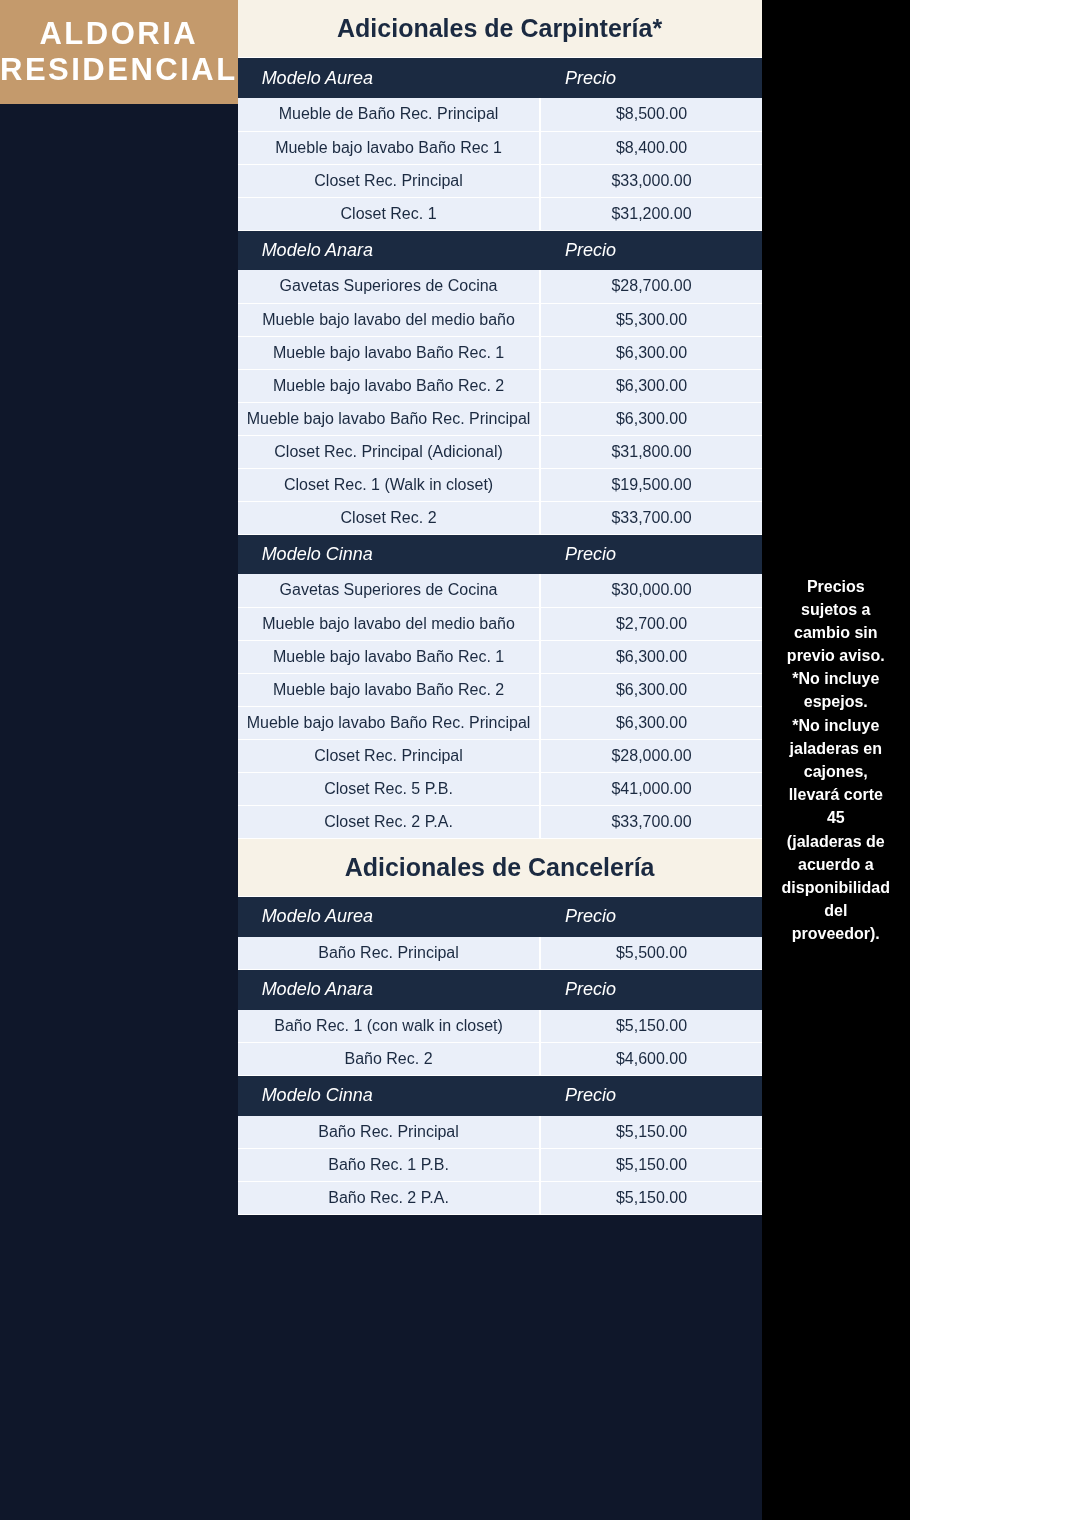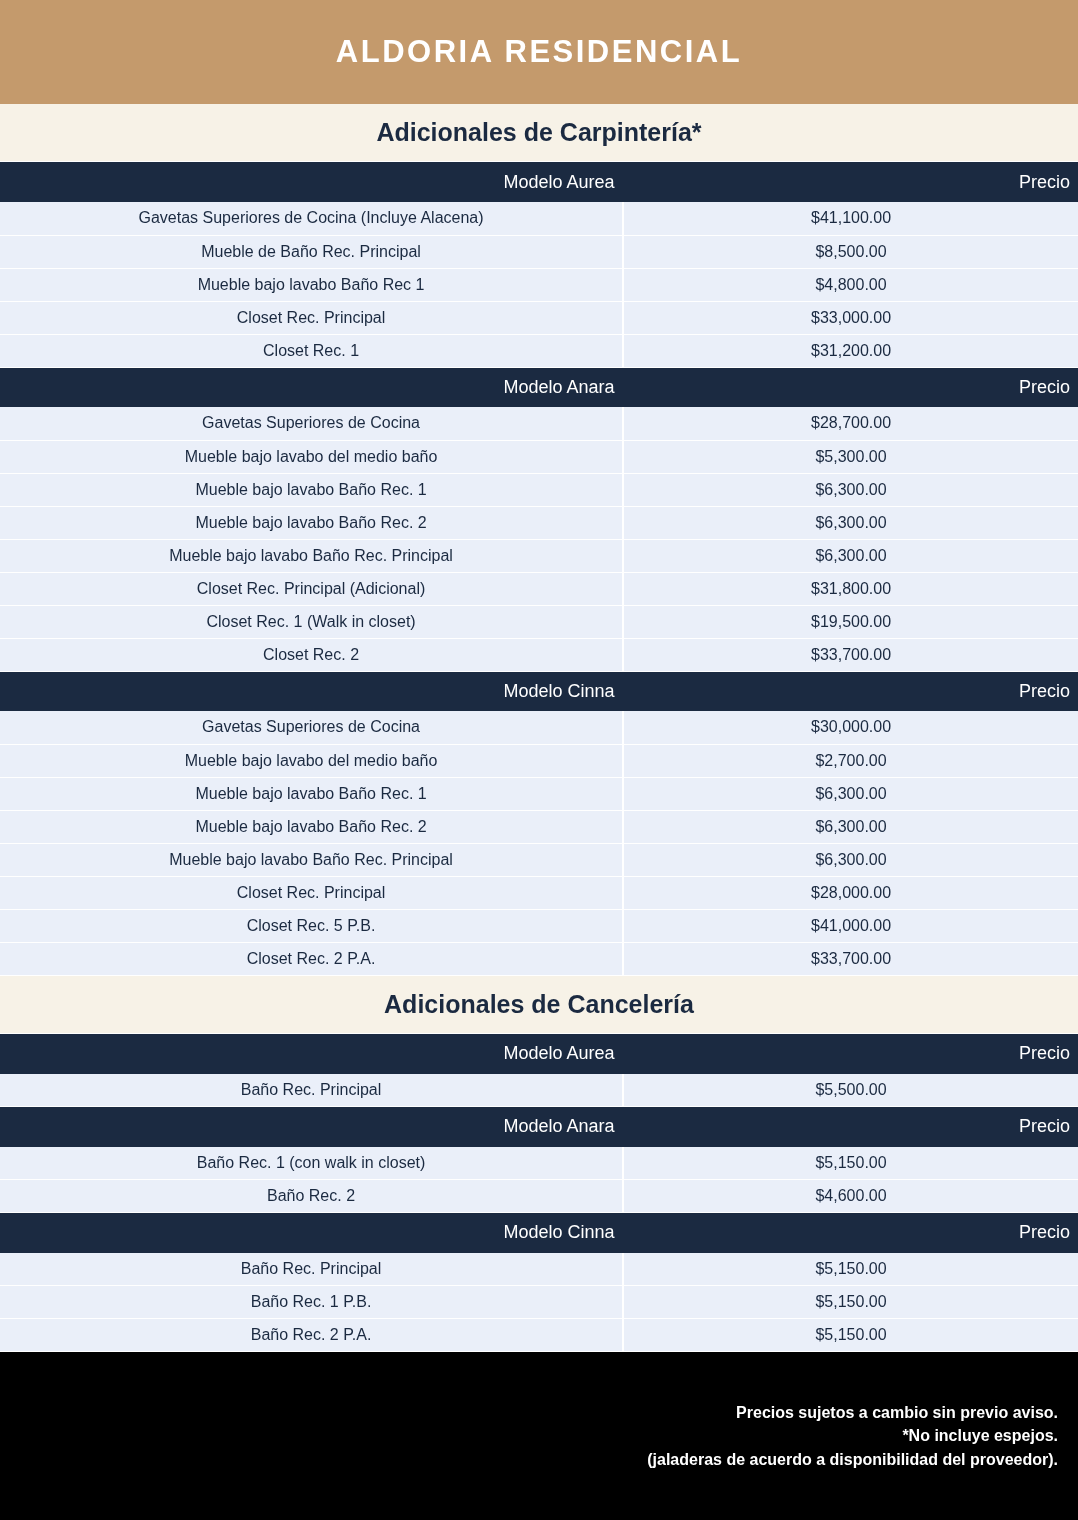--- a/index.html
+++ b/index.html
@@ -8,25 +8,25 @@
     padding: 0;
     background: #ffffff;
   }
   body {
     width: 1078px;
     height: 1520px;
     font-family: "Liberation Sans", sans-serif;
     color: #1b2a41;
   }
   .sheet {
-    width: 1078px;
+    width: 910px;
     height: 1520px;
     display: flex;
-    flex-direction: column;
-    background: #22c55e;
+    flex-direction: row;
+    background: #0f172a;
   }
   
   .brand-bar {
     background: #c49a6c;
     height: 104px;
     display: flex;
     align-items: center;
     justify-content: center;
   }
   .brand-title {
@@ -55,24 +55,25 @@
     width: 100%;
     border-collapse: collapse;
     table-layout: fixed;
   }
   col.col-desc { width: 57.8%; }
   col.col-price { width: 42.2%; }
 
   tr.model-row td {
     background: #1b2a41;
     color: #ffffff;
+    font-style: italic;
     font-size: 18px;
-    text-align: right;
+    text-align: left;
     height: 40px;
-    padding: 0 8px;
+    padding: 0 24px;
     border: none;
   }
   tr.model-row td.price-cell {
     border-left: 1px solid #1b2a41;
   }
   tr.item-row td {
     background: #eaeff9;
     color: #1b2a41;
     font-size: 16px;
     text-align: center;
@@ -117,30 +118,26 @@
         <colgroup>
           <col class="col-desc">
           <col class="col-price">
         </colgroup>
         <tbody>
           <tr class="model-row">
             <td>Modelo Aurea</td>
             <td class="price-cell">Precio</td>
           </tr>
           <tr class="item-row">
-            <td>Gavetas Superiores de Cocina (Incluye Alacena)</td>
-            <td class="price-cell">$41,100.00</td>
-          </tr>
-          <tr class="item-row">
             <td>Mueble de Baño Rec. Principal</td>
             <td class="price-cell">$8,500.00</td>
           </tr>
           <tr class="item-row">
             <td>Mueble bajo lavabo Baño Rec 1</td>
-            <td class="price-cell">$4,800.00</td>
+            <td class="price-cell">$8,400.00</td>
           </tr>
           <tr class="item-row">
             <td>Closet Rec. Principal</td>
             <td class="price-cell">$33,000.00</td>
           </tr>
           <tr class="item-row">
             <td>Closet Rec. 1</td>
             <td class="price-cell">$31,200.00</td>
           </tr>
           <tr class="model-row">
@@ -262,16 +259,17 @@
             <td>Baño Rec. 2 P.A.</td>
             <td class="price-cell">$5,150.00</td>
           </tr>
         </tbody>
       </table>
     </div>
 
   <div class="footer-note" id="footer-note">
       <div>Precios sujetos a cambio sin previo aviso.</div>
       <div>*No incluye espejos.</div>
+      <div>*No incluye jaladeras en cajones, llevará corte 45</div>
       <div>(jaladeras de acuerdo a disponibilidad del proveedor).</div>
     </div>
 
 </div>
 
 </body></html>

